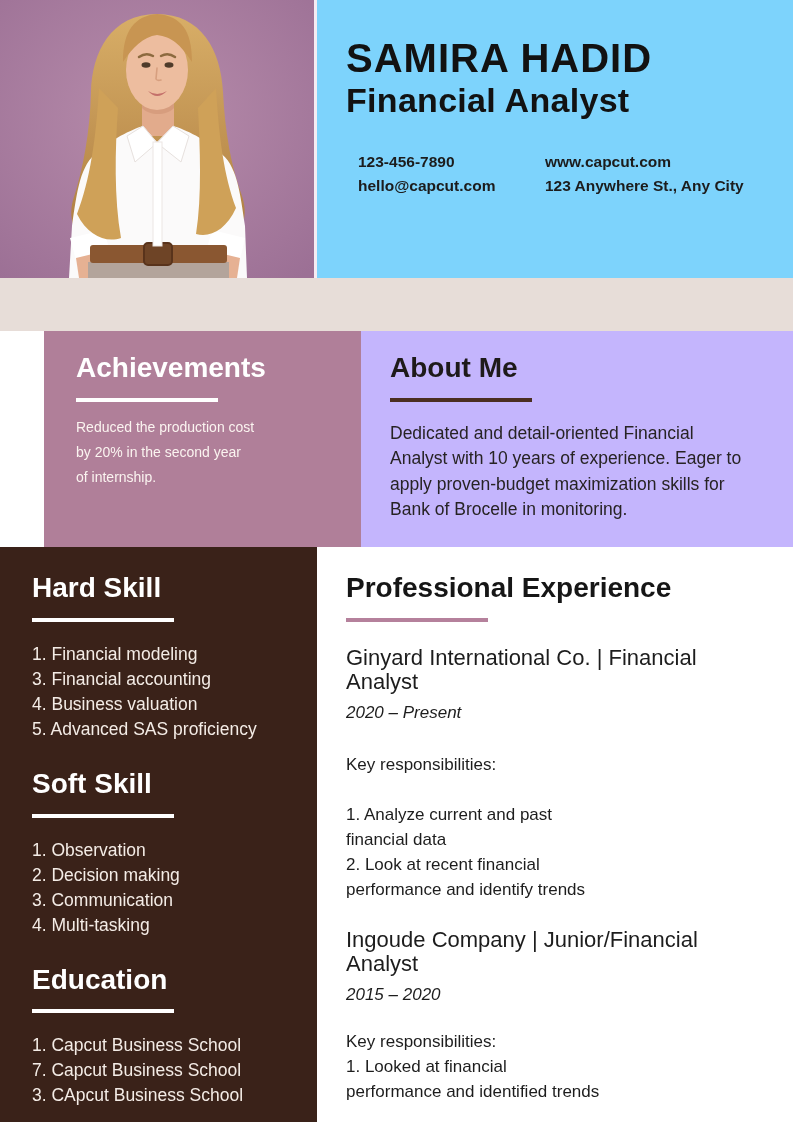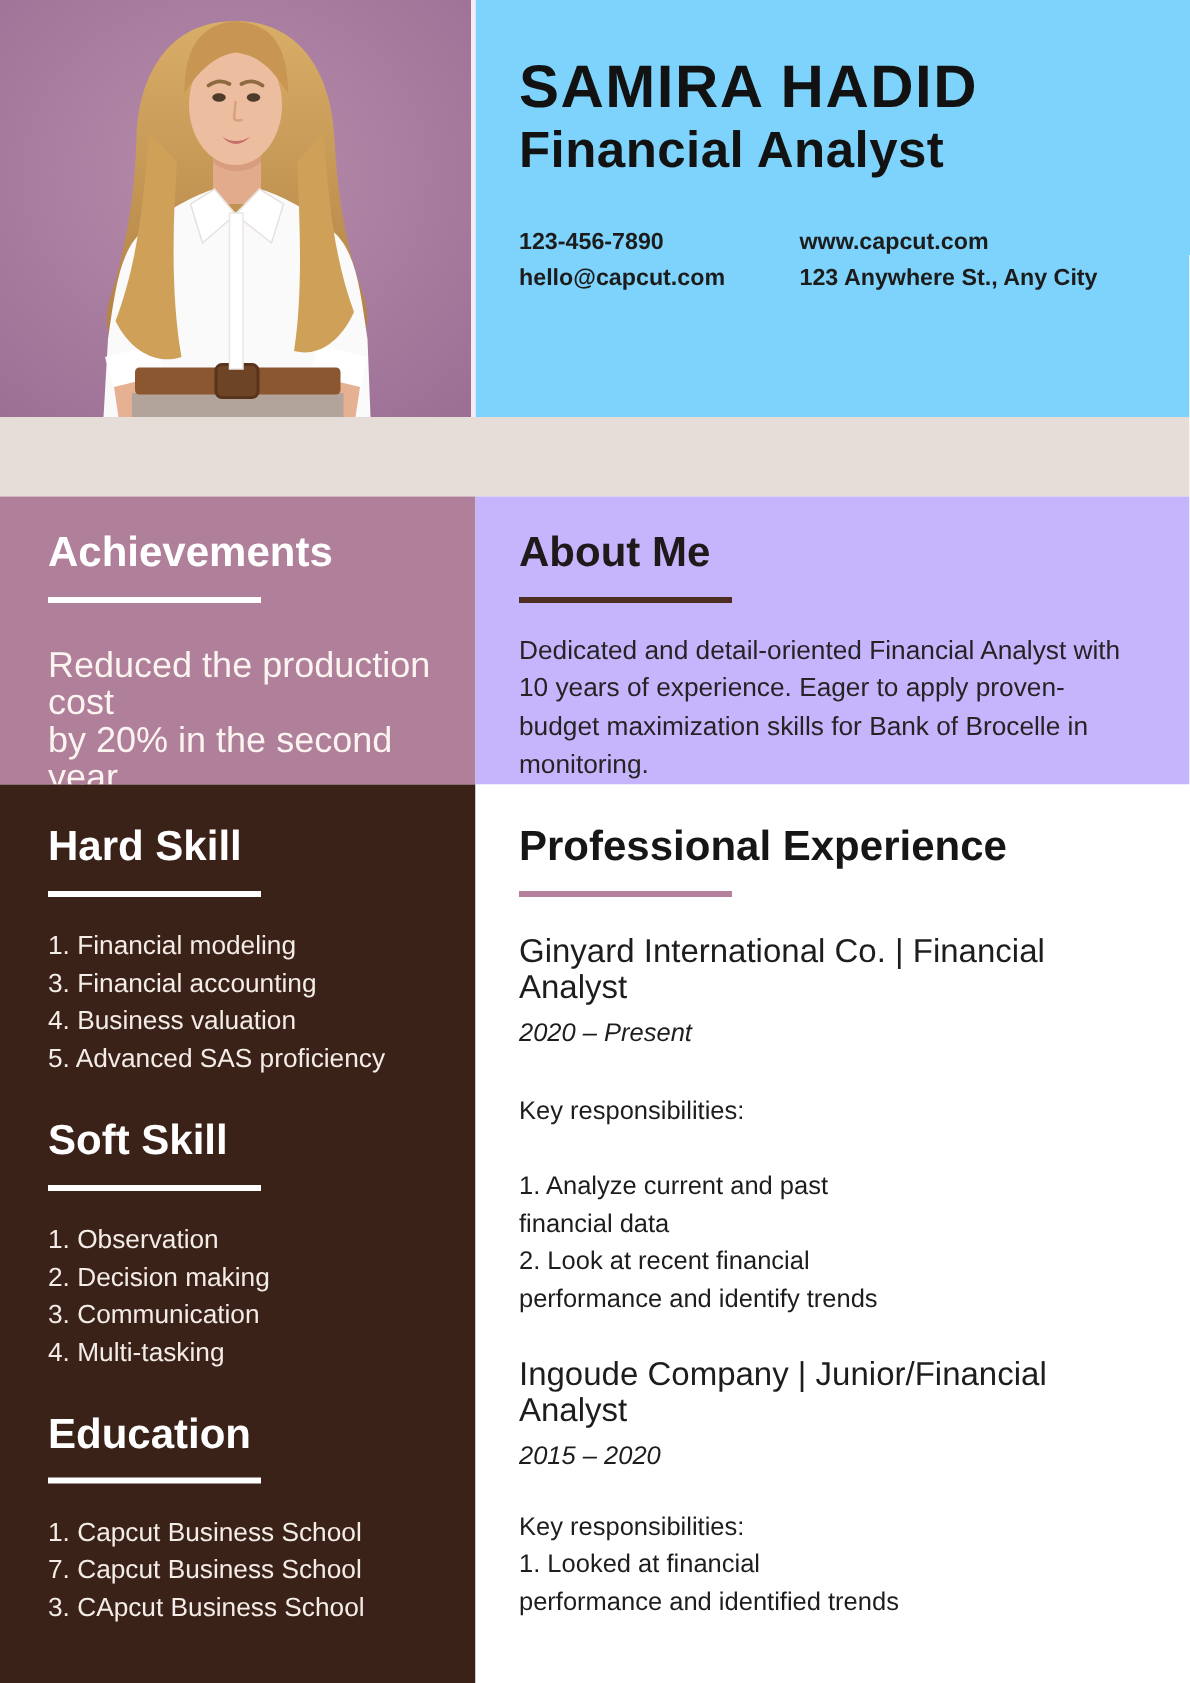--- a/index.html
+++ b/index.html
@@ -8,34 +8,34 @@
   .page { width:793px; height:1122px; display:flex; flex-direction:column; overflow:hidden; }
 
   
   .top-row { height:278px; display:flex; }
   .photo-block { width:317px; height:278px; position:relative; border-right:3px solid #f5ecf3; flex:none; }
   .photo-block svg { display:block; }
   .top-right { flex:1; background:#7dd3fc; padding:36px 10px 0 29px; }
   .name { font-size:40px; font-weight:700; color:#121212; letter-spacing:1px; line-height:1.12; }
   .subtitle { font-size:34px; font-weight:700; color:#121212; line-height:1.15; letter-spacing:0.3px; }
   .contact { margin-top:30px; display:grid; grid-template-columns:187px auto; row-gap:1px;
-             font-size:15.5px; font-weight:700; color:#1c1c1c; line-height:23px; }
+             font-size:15.5px; font-weight:700; color:#1c1c1c; line-height:23px;margin-left:12px; }
 
   
   .beige-band { height:53px; flex:none; }
 
   
   .heading { font-size:28px; font-weight:700; line-height:1.1; }
   .h-underline { width:142px; height:4px; margin-top:14px; }
 
   
-  .mid-row { height:192px; display:flex; }
+  .mid-row { height:216px; display:flex;padding-left:44px; }
   .ach { width:317px; flex:none; color:#fff; padding:22px 18px 0 32px; }
   .ach .heading { color:#ffffff; }
-  .ach-text { margin-top:29px; font-size:24px; line-height:25px; color:#fbf4f0; white-space:pre-line; }
+  .ach-text { margin-top:13px; font-size:14px; line-height:25px; color:#fbf4f0; white-space:pre-line; }
   .about { flex:1; padding:22px 40px 0 29px; }
   .about .heading { color:#1e1a1a; }
   .about-text { margin-top:19px; font-size:17.5px; line-height:25.5px; color:#272324; }
 
   
   .bottom-row { flex:1; display:flex; }
   .skills { width:317px; flex:none; color:#fff; padding:26px 18px 0 32px; }
   .skills .heading { color:#ffffff; }
   .skill-list { margin-top:20px; font-size:17.5px; line-height:25px; color:#f4ece6; list-style:none; }
   .skill-section + .skill-section { margin-top:27px; }

